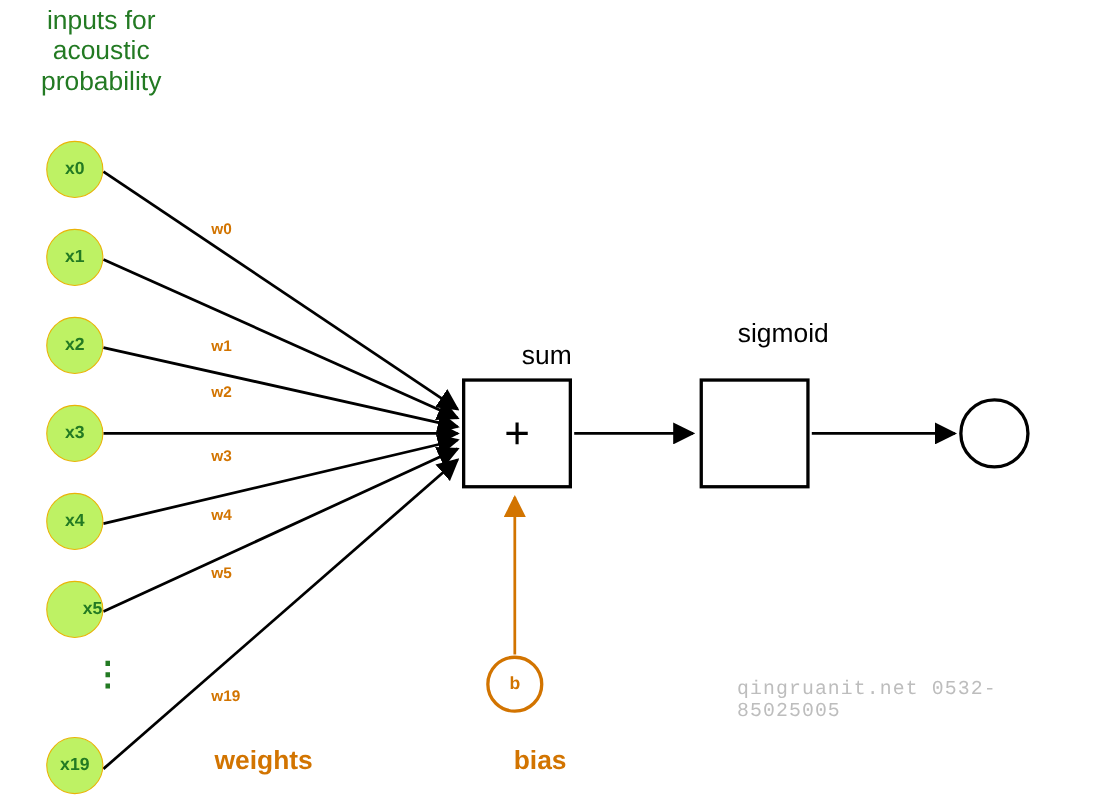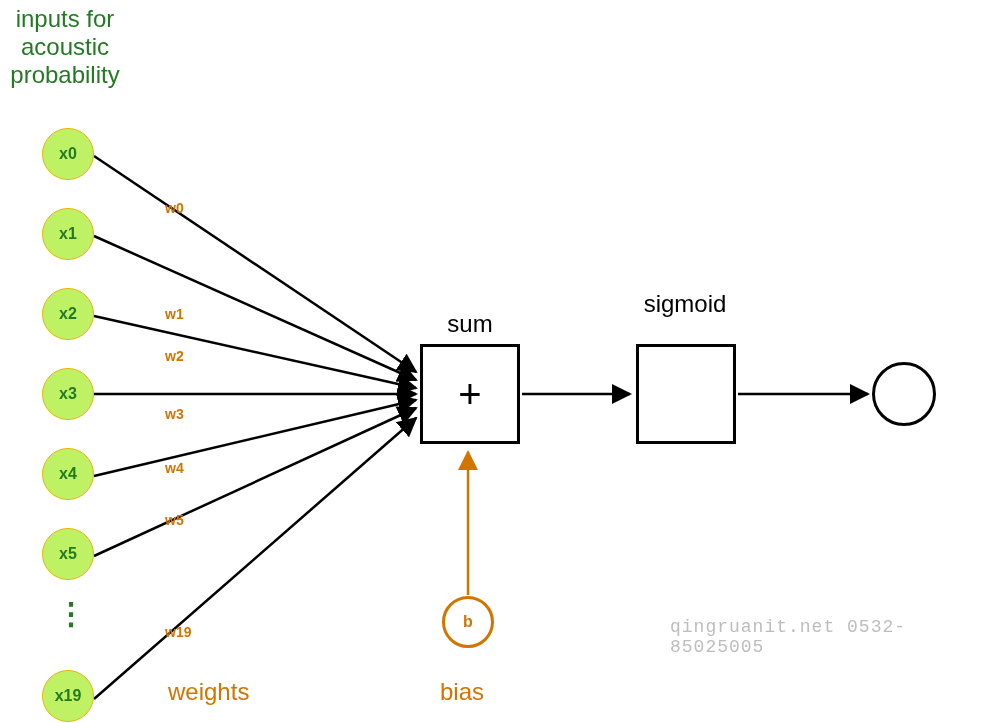--- a/index.html
+++ b/index.html
@@ -21,23 +21,24 @@
     left: 0; top: 0;
     width: 998px;
     height: 723px;
   }
   .label {
     position: absolute;
     color: #000;
     font-size: 24px;
     line-height: 28px;
     text-align: center;
+    margin-left: 27px;
   }
   .label.green { color: #237a23; }
-  .label.orange { color: #d27400; }
+  .label.orange { color: #d27400; font-weight: bold; }
   .label.small { font-size: 14px; font-weight: 600; }
   .input-node {
     position: absolute;
     width: 52px;
     height: 52px;
     border: 1px solid #eab308;
     border-radius: 50%;
     background: #bef264;
     box-sizing: border-box;
     display: flex;
@@ -149,21 +150,21 @@
     </div>
 <div class="input-node" style="left:42px; top:288px;">
       <span>x2</span>
     </div>
 <div class="input-node" style="left:42px; top:368px;">
       <span>x3</span>
     </div>
 <div class="input-node" style="left:42px; top:448px;">
       <span>x4</span>
     </div>
-<div class="input-node" style="left:42px; top:528px;">
+<div class="input-node" style="left:42px; top:528px;justify-content:flex-end;">
       <span>x5</span>
     </div>
 
 <div class="label green" style="left:56px; top:600px; font-weight:700; font-size:30px;">⋮</div>
 
 <div class="input-node" style="left:42px; top:670px;">
       <span>x19</span>
     </div>
 
 <div class="label orange small" style="left:165px; top:194px;">w0</div>

